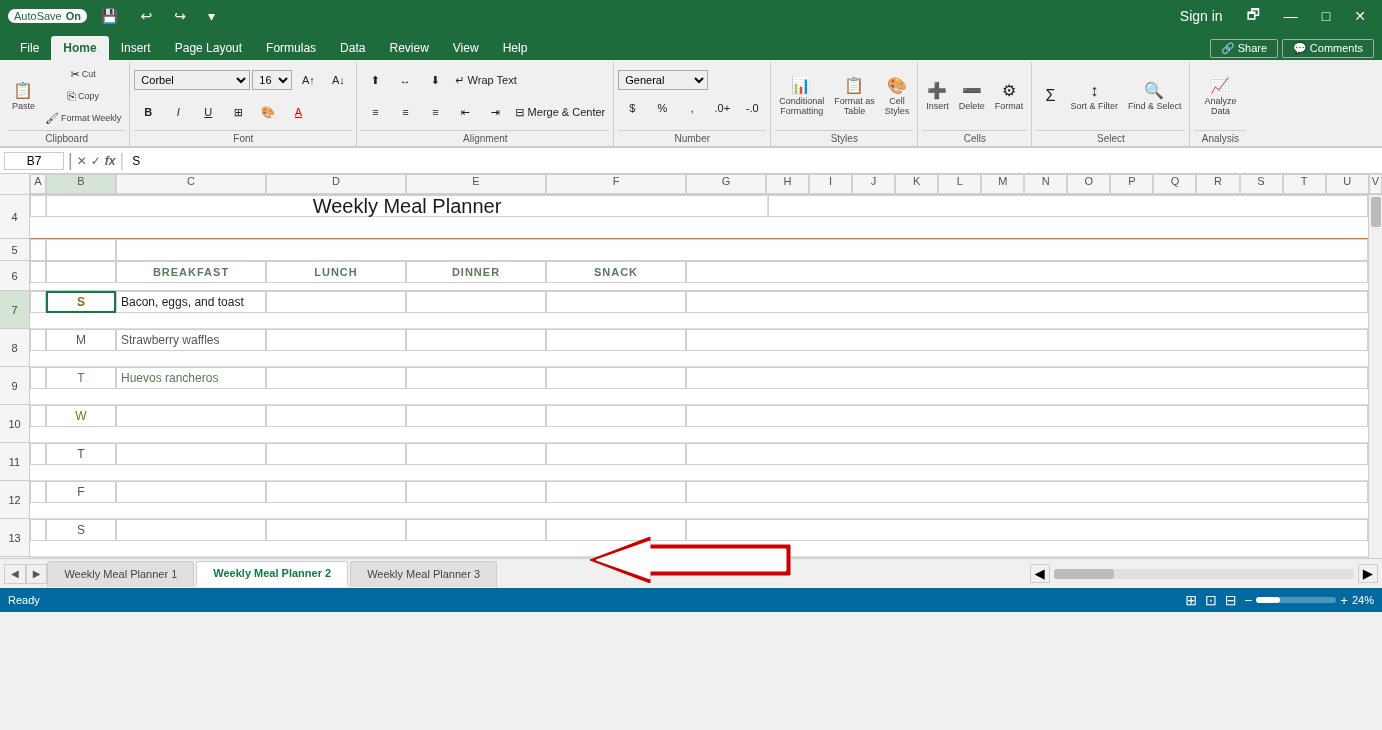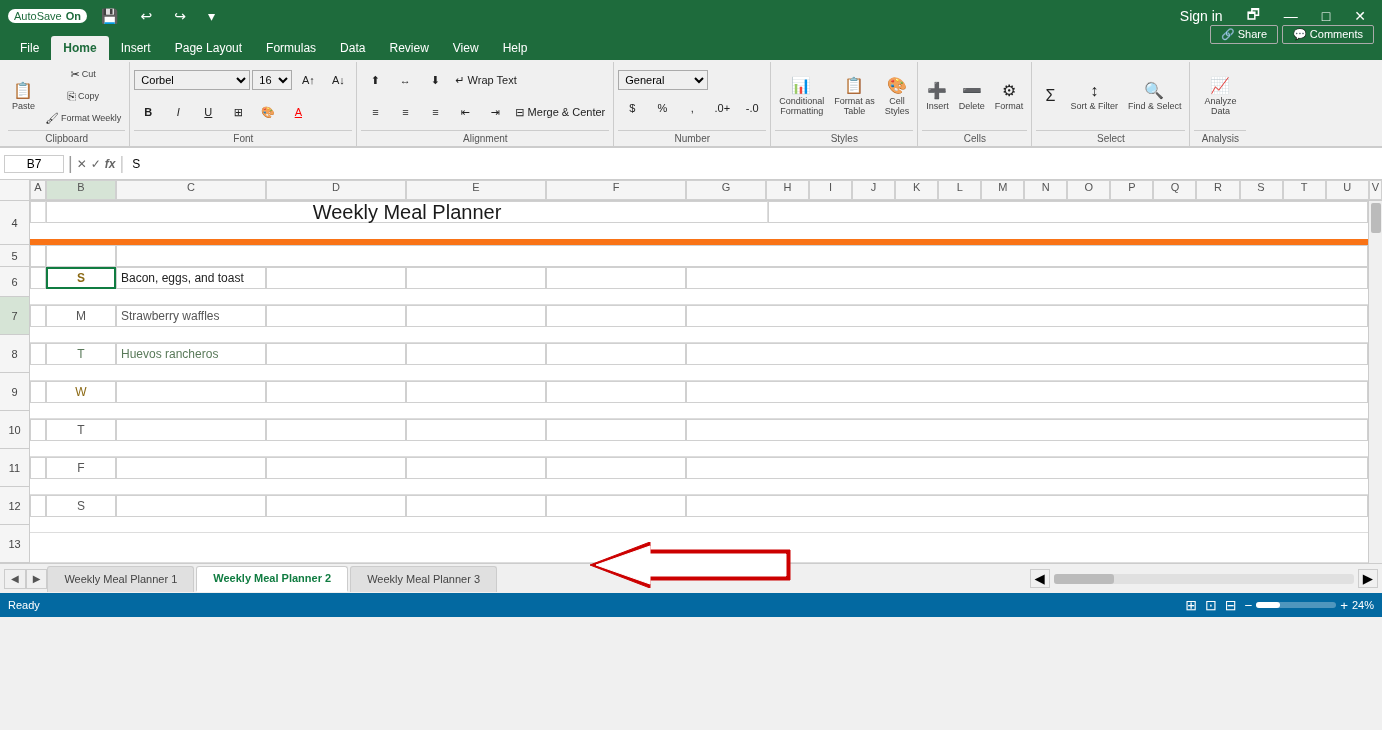--- a/index.html
+++ b/index.html
@@ -63,21 +63,21 @@
       color: #1e6b3c;
       font-weight: bold;
     }
 
     
     .formula-bar {
       background: white;
       border-bottom: 1px solid #ccc;
       display: flex;
       align-items: center;
-      height: 32px;
+      height: 26px;
       padding: 0 4px;
       gap: 4px;
     }
     .cell-ref {
       border: 1px solid #ccc;
       padding: 1px 4px;
       width: 60px;
       font-size: 12px;
       text-align: center;
     }
@@ -288,21 +288,21 @@
 <div class="ribbon-tabs">
   <div class="ribbon-tab">File</div>
   <div class="ribbon-tab active">Home</div>
   <div class="ribbon-tab">Insert</div>
   <div class="ribbon-tab">Page Layout</div>
   <div class="ribbon-tab">Formulas</div>
   <div class="ribbon-tab">Data</div>
   <div class="ribbon-tab">Review</div>
   <div class="ribbon-tab">View</div>
   <div class="ribbon-tab">Help</div>
-  <div style="margin-left:auto; display:flex; align-items:center; gap:4px; padding-bottom:16px;">
+  <div style="margin-left:auto; display:flex; align-items:center; gap:4px; padding-bottom:2px;">
     <button style="background:#1e6b3c;border:1px solid #aaa;color:white;padding:2px 10px;border-radius:2px;cursor:pointer;font-size:11px;">🔗 Share</button>
     <button style="background:#1e6b3c;border:1px solid #aaa;color:white;padding:2px 10px;border-radius:2px;cursor:pointer;font-size:11px;">💬 Comments</button>
   </div>
 </div>
 
 <div class="ribbon-outer">
 
   <div class="rg">
     <div class="rg-top">
       <button class="rb rb-large">
@@ -507,34 +507,51 @@
       <div class="row-header" style="height:38px;">8</div>
       <div class="row-header" style="height:38px;">9</div>
       <div class="row-header" style="height:38px;">10</div>
       <div class="row-header" style="height:38px;">11</div>
       <div class="row-header" style="height:38px;">12</div>
       <div class="row-header" style="height:38px;">13</div>
     </div>
 
     <div style="flex:1;display:flex;flex-direction:column;">
 
-      <div style="display:flex;height:44px;border-bottom:6px solid #f97316;">
+      <div style="display:flex;height:44px;border-bottom:1px solid #f97316;">
         <div class="excel-data-cell" style="width:16px;border-right:1px solid #ddd;"></div>
         <div class="excel-data-cell cell-title" style="width:722px;display:flex;align-items:center;justify-content:center;font-size:20px;font-weight:normal;border-right:1px solid #ddd;">
           <span>Weekly Meal Planner</span>
         </div>
         <div class="excel-data-cell" style="flex:1;"></div>
       </div>
 
       <div style="display:flex;height:22px;border-bottom:1px solid #ddd;">
         <div class="excel-data-cell" style="width:16px;"></div>
         <div class="excel-data-cell" style="width:70px;"></div>
         <div class="excel-data-cell" style="flex:1;"></div>
       </div>
 
+      <div style="display:flex;height:30px;border-bottom:1px solid #ccc;">
+        <div class="excel-data-cell" style="width:16px;"></div>
+        <div class="excel-data-cell" style="width:70px;"></div>
+        <div class="excel-data-cell cell-header" style="width:150px;display:flex;align-items:center;justify-content:center;">
+          <span>BREAKFAST</span>
+        </div>
+        <div class="excel-data-cell cell-header" style="width:140px;display:flex;align-items:center;justify-content:center;">
+          <span>LUNCH</span>
+        </div>
+        <div class="excel-data-cell cell-header" style="width:140px;display:flex;align-items:center;justify-content:center;">
+          <span>DINNER</span>
+        </div>
+        <div class="excel-data-cell cell-header" style="width:140px;display:flex;align-items:center;justify-content:center;">
+          <span>SNACK</span>
+        </div>
+        <div class="excel-data-cell" style="flex:1;"></div>
+      </div>
 
       <div style="display:flex;height:38px;border-bottom:1px solid #ddd;">
         <div class="excel-data-cell" style="width:16px;"></div>
         <div class="excel-data-cell selected-cell cell-day-S1" style="width:70px;display:flex;align-items:center;justify-content:center;color:#8b6914;font-weight:bold;">S</div>
         <div class="excel-data-cell" style="width:150px;display:flex;align-items:center;padding-left:4px;">Bacon, eggs, and toast</div>
         <div class="excel-data-cell" style="width:140px;"></div>
         <div class="excel-data-cell" style="width:140px;"></div>
         <div class="excel-data-cell" style="width:140px;"></div>
         <div class="excel-data-cell" style="flex:1;"></div>
       </div>

